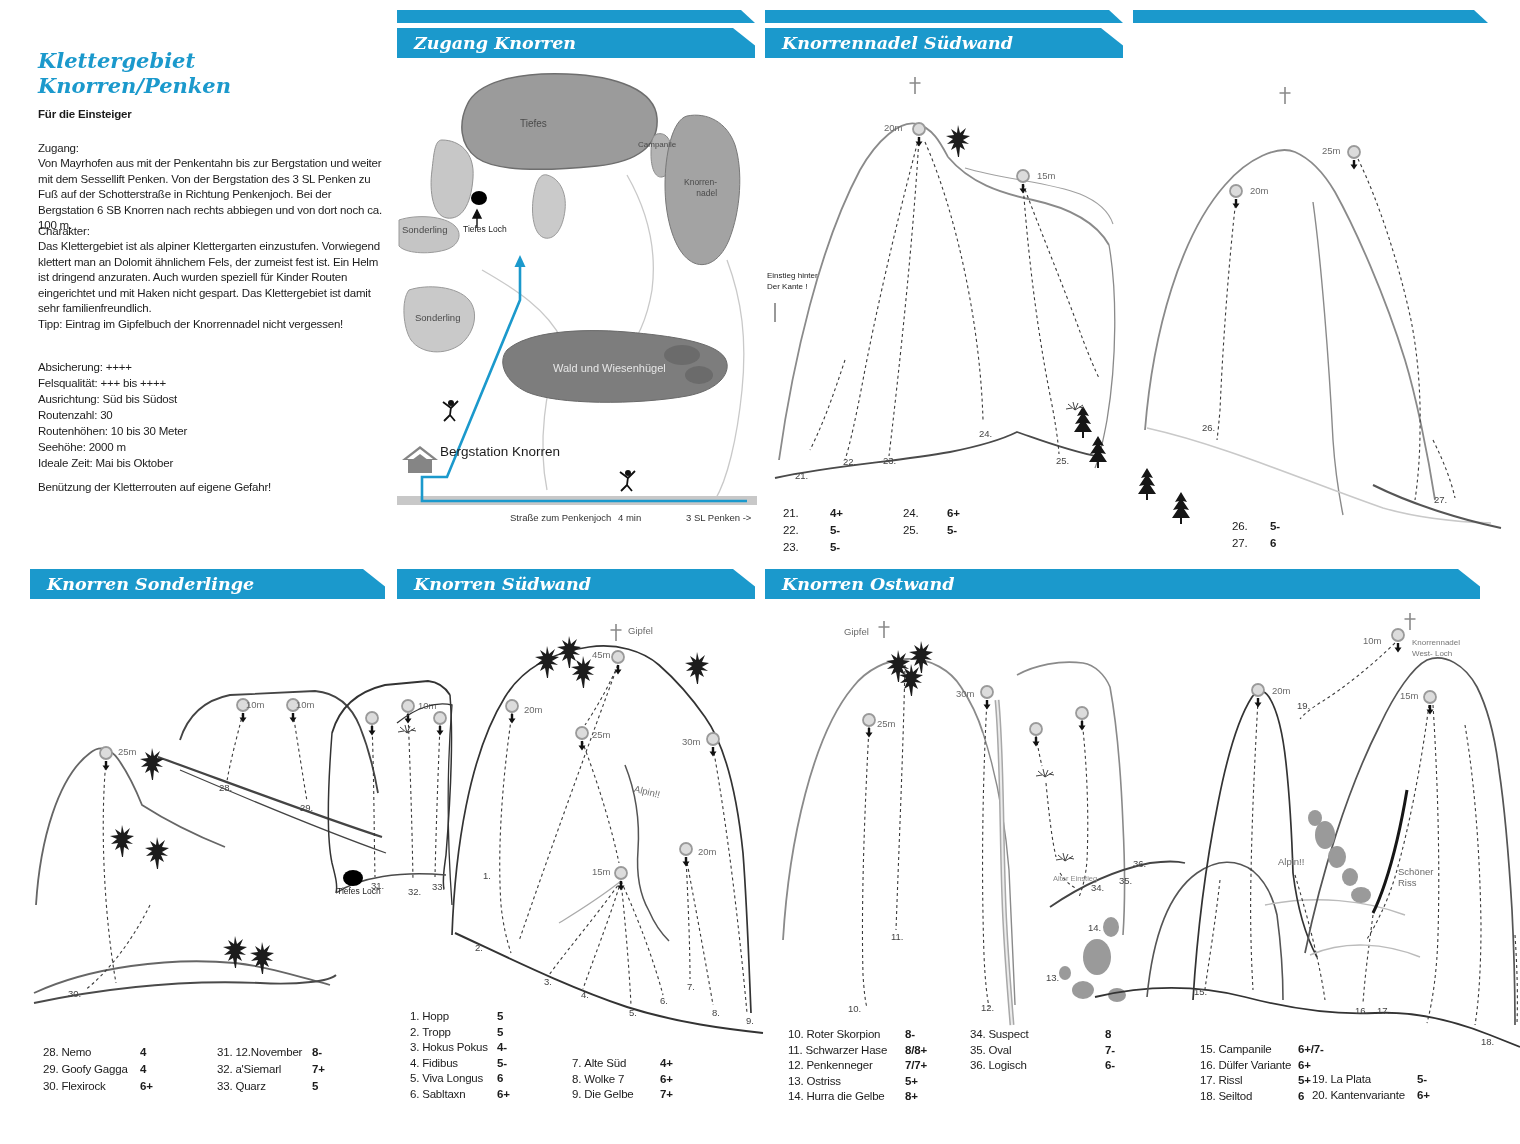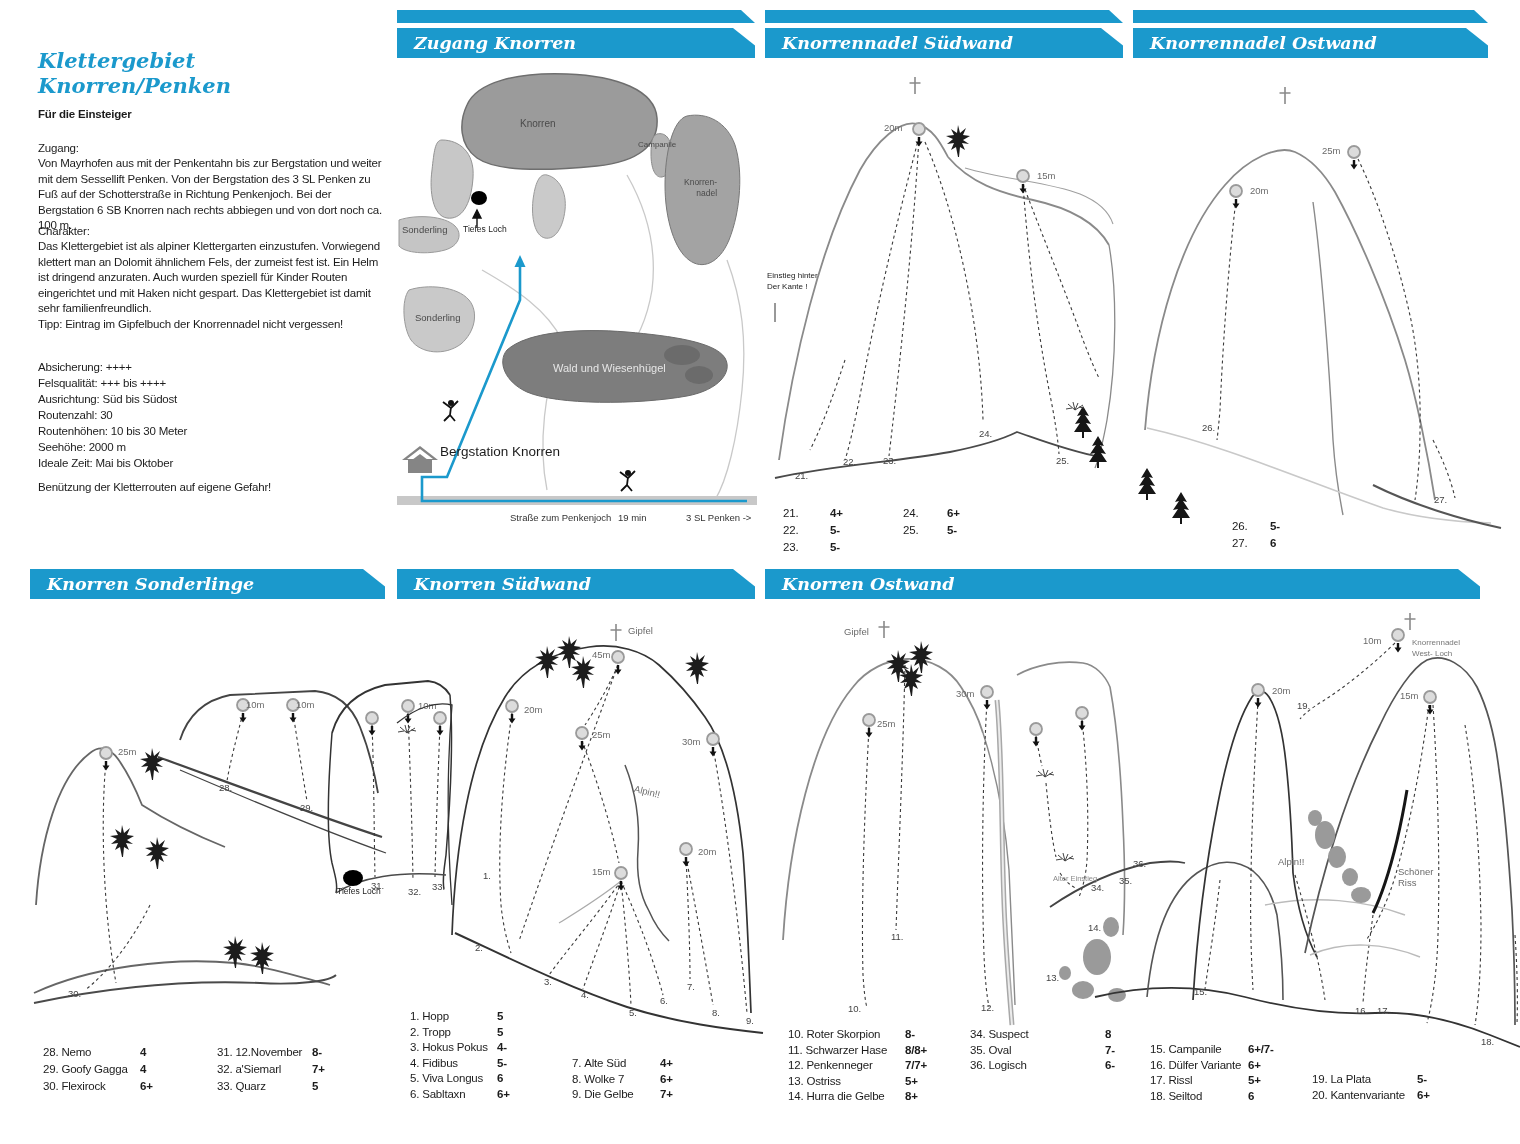--- a/index.html
+++ b/index.html
@@ -62,21 +62,20 @@
         <path d="M-8,0 L0,-6 L8,0 L8,10 L-8,10 Z" fill="#858585"></path>
         </g>
     </defs>
   </svg>
 
   <div class="strip" style="left:397px;width:358px;"></div>
   <div class="strip" style="left:765px;width:358px;"></div>
   <div class="strip" style="left:1133px;width:355px;"></div>
   <div class="bar" style="left:397px;top:28px;width:358px;">Zugang Knorren</div>
   <div class="bar" style="left:765px;top:28px;width:358px;">Knorrennadel Südwand</div>
-  <div class="bar" style="left:1133px;top:28px;width:355px;">Knorrennadel Ostwand</div>
   <div class="bar" style="left:30px;top:569px;width:355px;">Knorren Sonderlinge</div>
   <div class="bar" style="left:397px;top:569px;width:358px;">Knorren Südwand</div>
   <div class="bar" style="left:765px;top:569px;width:715px;">Knorren Ostwand</div>
 
   <div class="intro h-it" style="left:38px;top:48px;width:350px;">Klettergebiet Knorren/Penken</div>
   <div class="intro b" style="left:38px;top:107px;">Für die Einsteiger</div>
   <div class="intro" style="left:38px;top:141px;">Zugang:</div>
   <div class="intro" style="left:38px;top:156px;width:345px;">Von Mayrhofen aus mit der Penkentahn bis zur Bergstation und weiter mit dem Sessellift Penken. Von der Bergstation des 3 SL Penken zu Fuß auf der Schotterstraße in Richtung Penkenjoch. Bei der Bergstation 6 SB Knorren nach rechts abbiegen und von dort noch ca. 100 m.</div>
   <div class="intro" style="left:38px;top:224px;">Charakter:</div>
   <div class="intro" style="left:38px;top:239px;width:348px;">Das Klettergebiet ist als alpiner Klettergarten einzustufen. Vorwiegend klettert man an Dolomit ähnlichem Fels, der zumeist fest ist. Ein Helm ist dringend anzuraten. Auch wurden speziell für Kinder Routen eingerichtet und mit Haken nicht gespart. Das Klettergebiet ist damit sehr familienfreundlich.</div>
@@ -107,31 +106,31 @@
     <ellipse cx="302" cy="315" rx="14" ry="9" fill="#6b6b6b"></ellipse>
     <rect x="0" y="436" width="360" height="9" fill="#c8c8c8"></rect>
     <ellipse cx="82" cy="138" rx="8" ry="7" fill="#000"></ellipse>
     <path d="M80,168 V152 M80,150 l-4,8 h8 z" stroke="#111" stroke-width="1.4" fill="#111"></path>
     <path d="M123,207 L123,240 L50,417 L25,417 L25,441 L350,441" fill="none" stroke="#1b99cc" stroke-width="2.6"></path>
     <path d="M123,195 l-5.5,12 h11 z" fill="#1b99cc"></path>
     <use href="#house" x="23" y="400"></use>
     <use href="#climber" x="54" y="352"></use>
     <use href="#climber" x="231" y="422"></use>
   </svg>
-  <span class="lbl" style="left:520px;top:118px;font-size:10px;">Knorren</span>
+  <span class="lbl" style="left:520px;top:118px;font-size:10px;">Tiefes</span>
   <span class="lbl" style="left:638px;top:139px;font-size:8px;">Campanile</span>
   <span class="lbl" style="left:684px;top:177px;font-size:8.5px;text-align:right;">Knorren-
 nadel</span>
   <span class="lbl" style="left:402px;top:224px;">Sonderling</span>
   <span class="lbl" style="left:415px;top:312px;">Sonderling</span>
   <span class="lbl" style="left:463px;top:224px;font-size:8.5px;color:#222;">Tiefes Loch</span>
   <span class="lbl" style="left:553px;top:363px;font-size:11px;color:#e6e6e6;">Wald und Wiesenhügel</span>
   <span class="lbl" style="left:440px;top:446px;font-size:13.5px;color:#1c1c1c;">Bergstation Knorren</span>
   <span class="lbl" style="left:510px;top:512px;color:#333;">Straße zum Penkenjoch</span>
-  <span class="lbl" style="left:618px;top:512px;color:#333;">19 min</span>
+  <span class="lbl" style="left:618px;top:512px;color:#333;">4 min</span>
   <span class="lbl" style="left:686px;top:512px;color:#333;">3 SL Penken -&gt;</span>
 
   <svg style="left:765px;top:60px;" width="360" height="450" viewBox="0 0 360 450">
     <path class="rock" d="M14,400 C28,300 55,185 95,110 C112,80 135,60 152,64 C168,68 176,84 183,97"></path>
     <path class="rock" d="M183,97 C205,123 235,133 268,140 C300,147 330,160 344,185"></path>
     <path class="rock" style="stroke-width:1.3" d="M344,185 C352,230 352,300 342,360 C338,382 334,398 330,408"></path>
     <path class="rock" style="stroke-width:1.1;stroke:#a0a0a0" d="M200,108 C240,120 285,122 315,134 C332,141 344,152 348,164"></path>
     <path class="rockd" d="M10,418 C70,405 130,402 185,392 C220,385 240,378 252,372 C270,378 300,390 335,397"></path>
     <path class="dash" d="M154,77 C140,130 115,230 98,320 C92,352 85,385 80,400"></path>
     <path class="dash" d="M154,77 C150,150 140,260 124,396"></path>
@@ -398,21 +397,21 @@
       <div class="rrow"><span class="rn">12.</span><span class="rname">Penkenneger</span><span class="rg">7/7+</span></div>
       <div class="rrow"><span class="rn">13.</span><span class="rname">Ostriss</span><span class="rg">5+</span></div>
       <div class="rrow"><span class="rn">14.</span><span class="rname">Hurra die Gelbe</span><span class="rg">8+</span></div>
     </div>
   <div class="rcol" style="left:970px;top:1028px;--gx:135px;--rh:15.5px;">
 
   <div class="rrow"><span class="rn">34.</span><span class="rname">Suspect</span><span class="rg">8</span></div>
       <div class="rrow"><span class="rn">35.</span><span class="rname">Oval</span><span class="rg">7-</span></div>
       <div class="rrow"><span class="rn">36.</span><span class="rname">Logisch</span><span class="rg">6-</span></div>
     </div>
-  <div class="rcol" style="left:1150px;top:1043px;--gx:98px;--rh:15.5px;">
+  <div class="rcol" style="left:1200px;top:1043px;--gx:98px;--rh:15.5px;">
 
   <div class="rrow"><span class="rn">15.</span><span class="rname">Campanile</span><span class="rg">6+/7-</span></div>
       <div class="rrow"><span class="rn">16.</span><span class="rname">Dülfer Variante</span><span class="rg">6+</span></div>
       <div class="rrow"><span class="rn">17.</span><span class="rname">Rissl</span><span class="rg">5+</span></div>
       <div class="rrow"><span class="rn">18.</span><span class="rname">Seiltod</span><span class="rg">6</span></div>
     </div>
   <div class="rcol" style="left:1312px;top:1073px;--gx:105px;--rh:15.5px;">
 
   <div class="rrow"><span class="rn">19.</span><span class="rname">La Plata</span><span class="rg">5-</span></div>
       <div class="rrow"><span class="rn">20.</span><span class="rname">Kantenvariante</span><span class="rg">6+</span></div>

